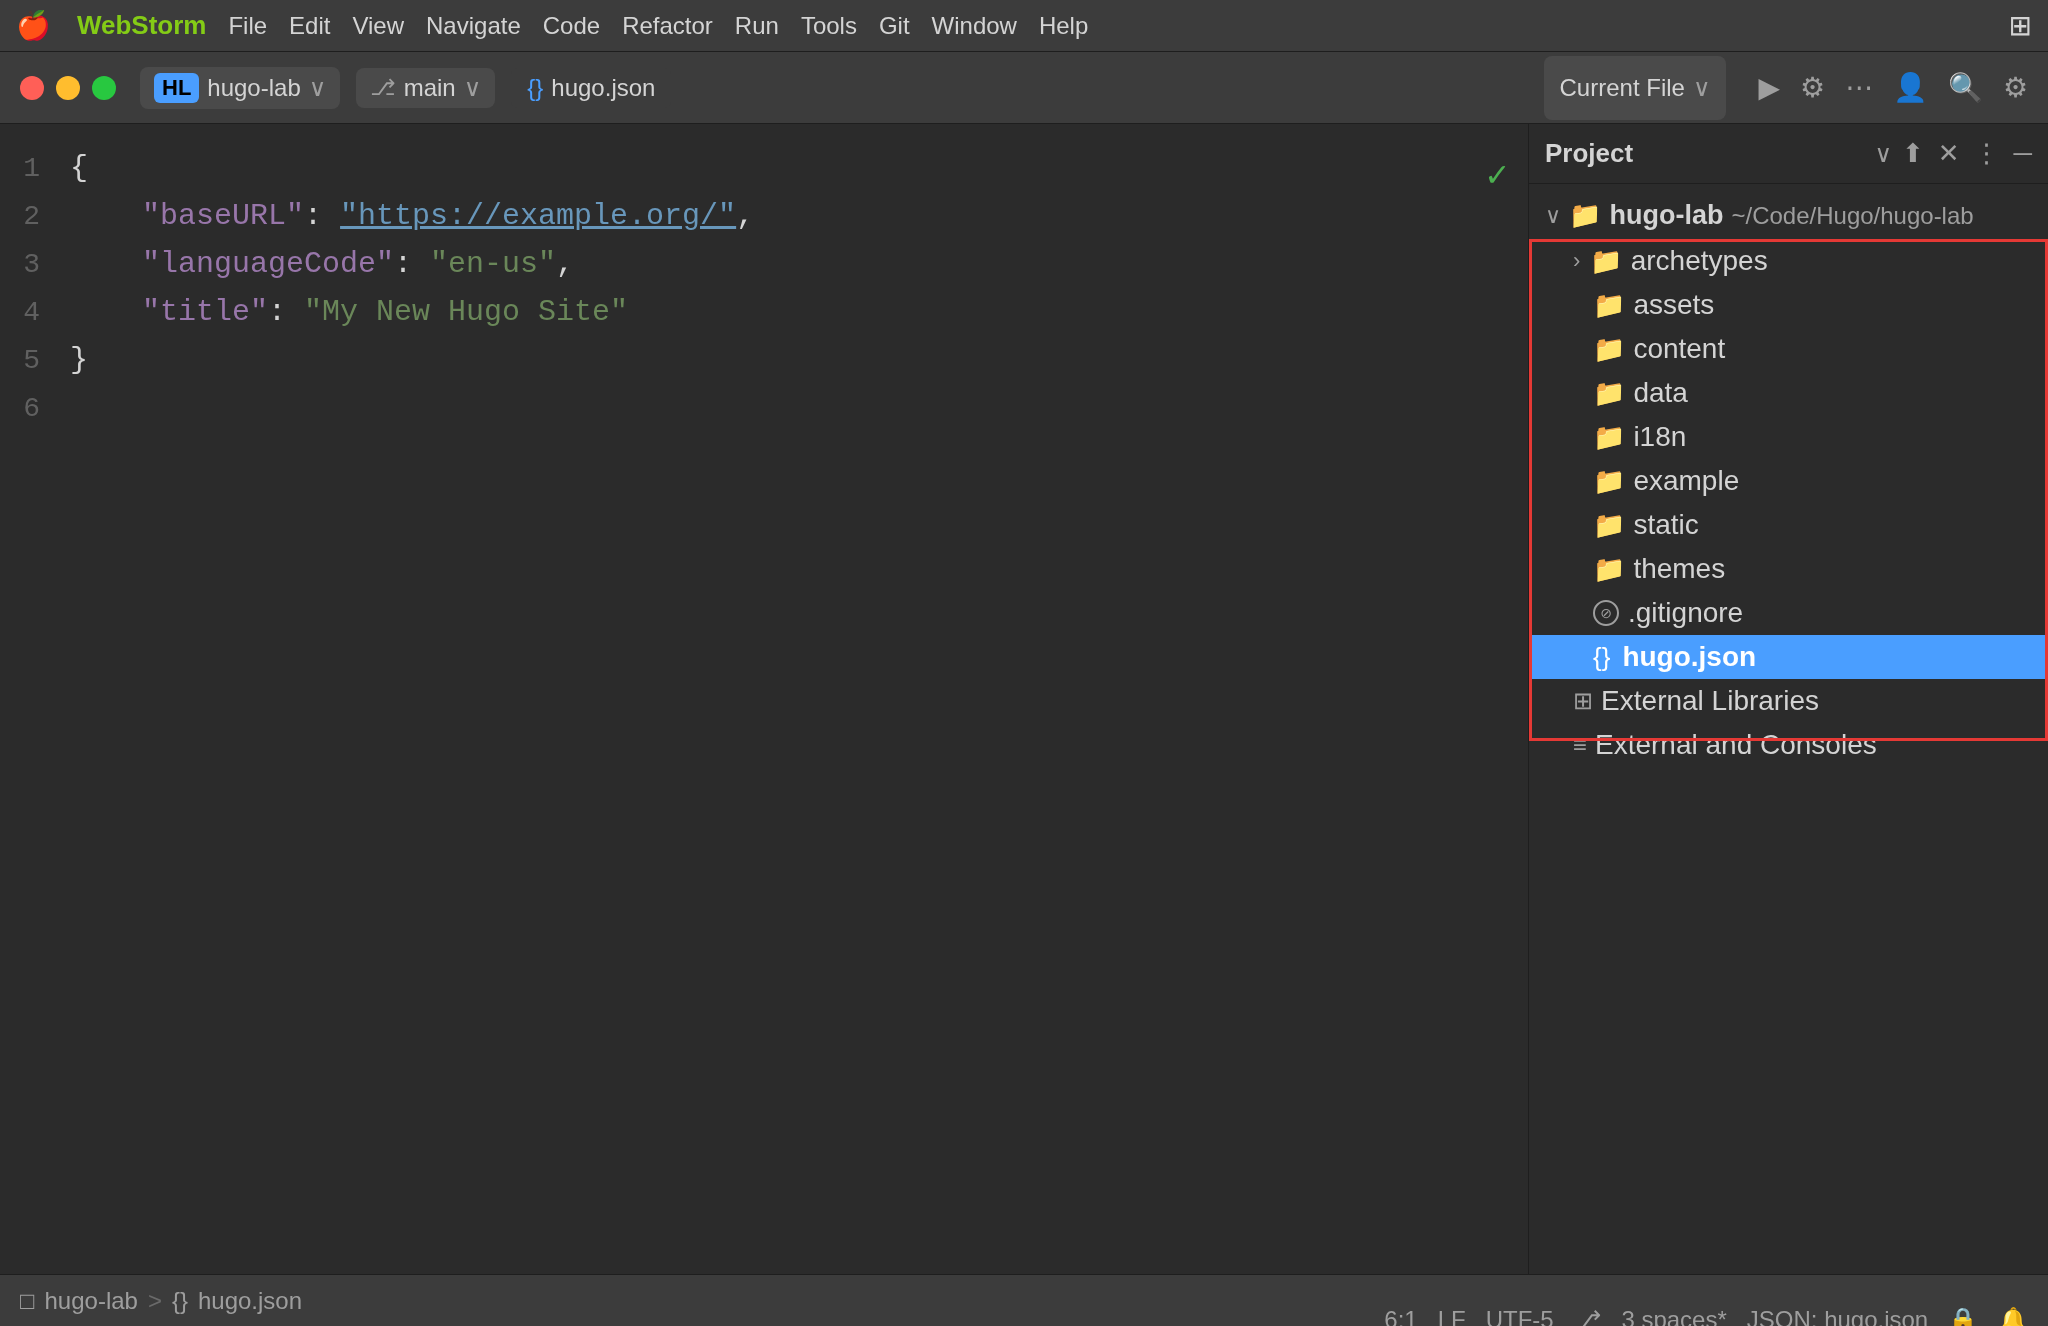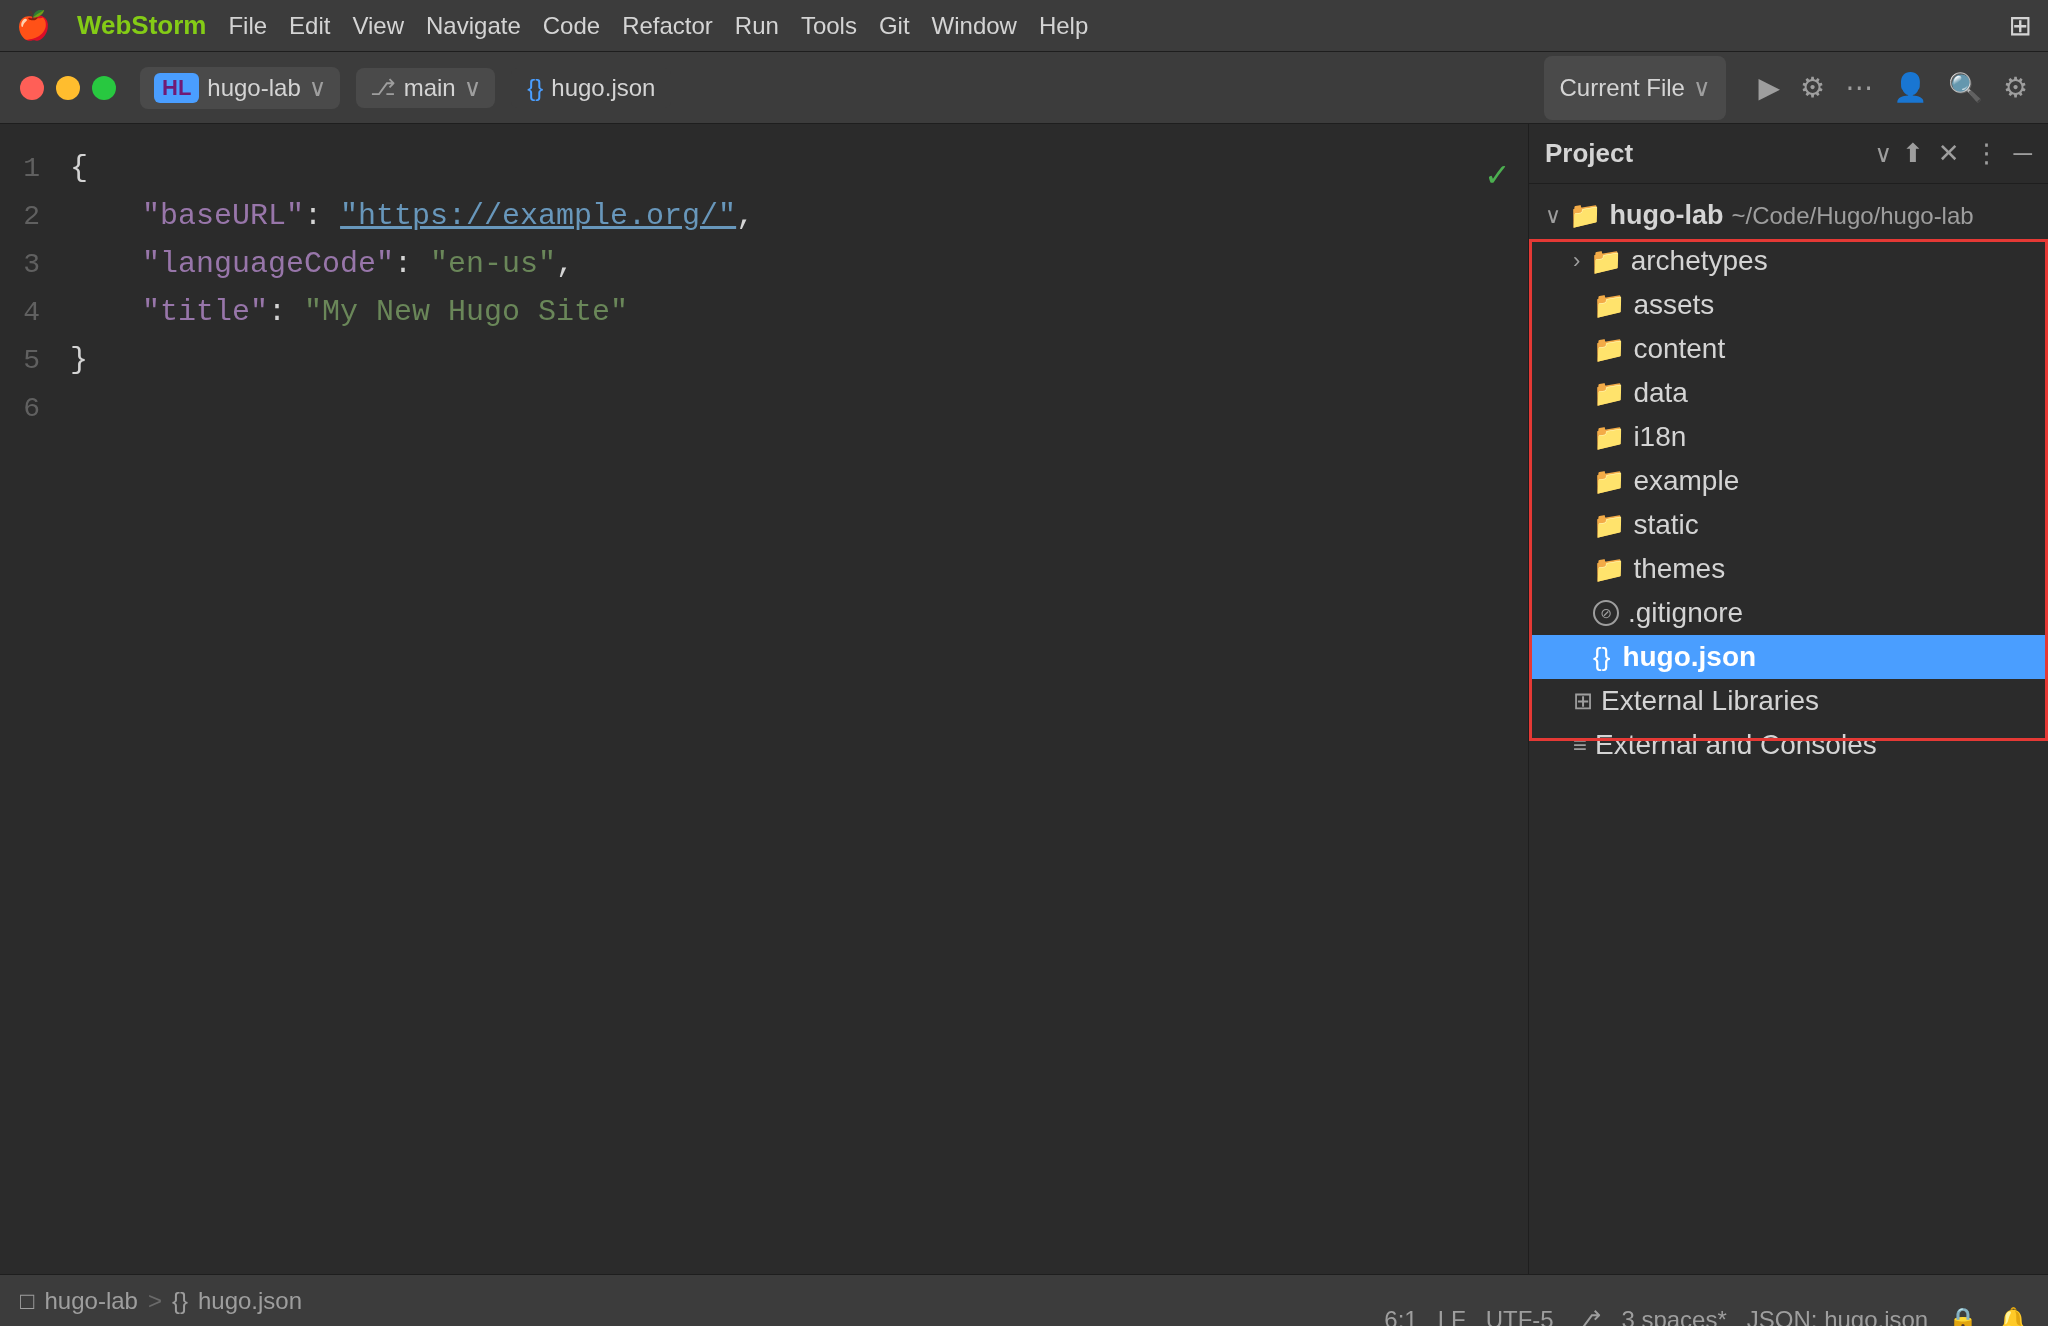--- a/index.html
+++ b/index.html
@@ -75,21 +75,21 @@
       align-items: center;
       gap: 8px;
       background: #4a4a4a;
       border-radius: 8px;
       padding: 6px 14px;
       cursor: pointer;
       font-size: 24px;
     }
     .project-selector .hl-badge {
       background: #4a9eff;
-      color: #701a75;
+      color: #000000;
       border-radius: 6px;
       padding: 2px 8px;
       font-size: 22px;
       font-weight: 600;
     }
     .branch-selector {
       display: flex;
       align-items: center;
       gap: 8px;
       background: #4a4a4a;

